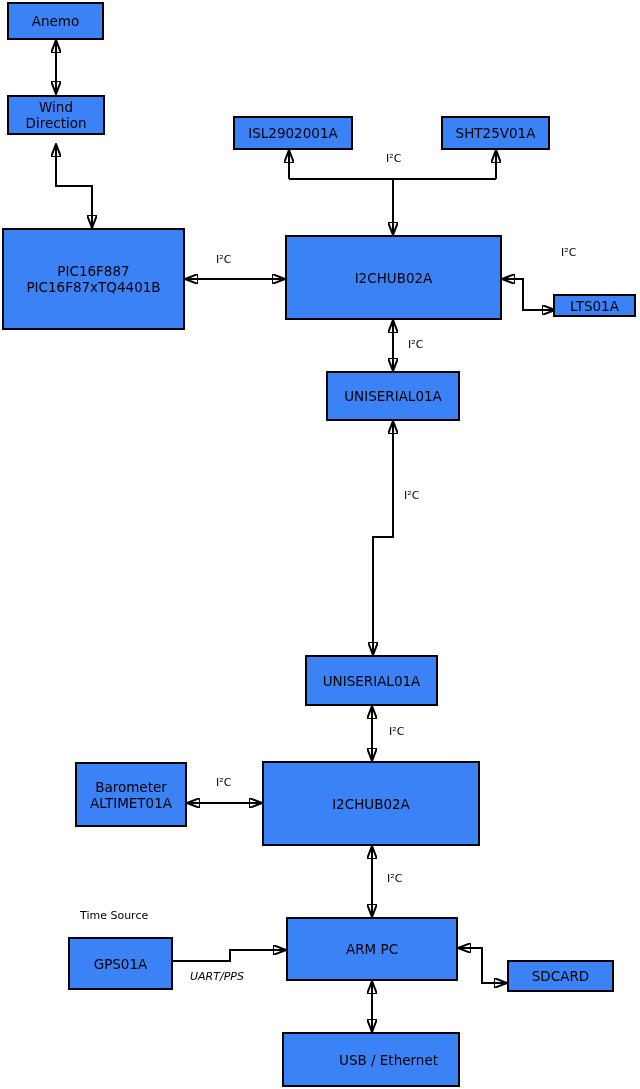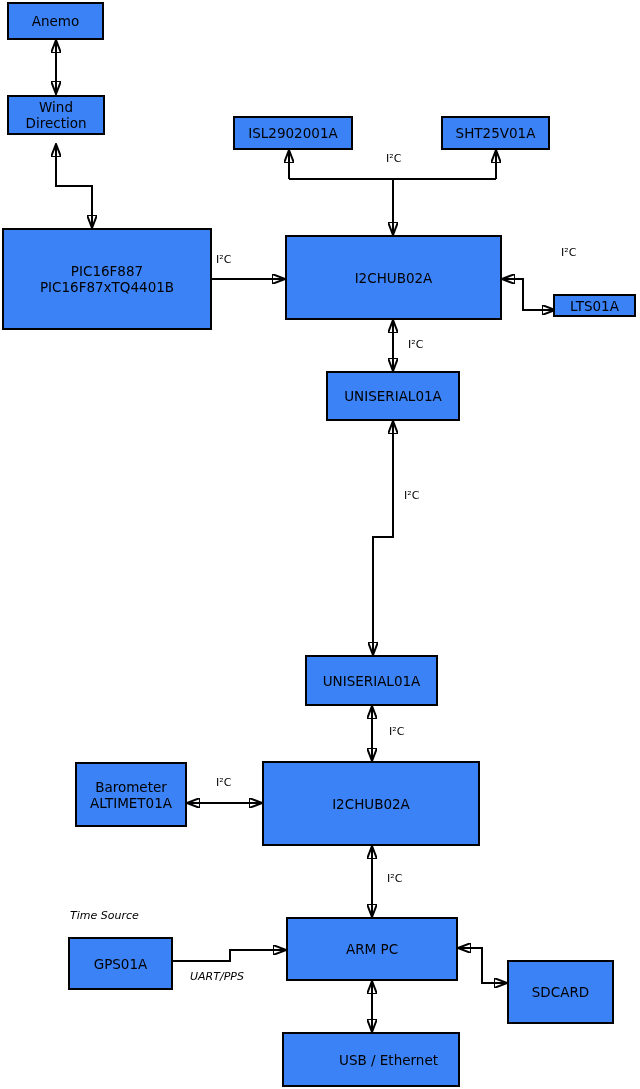--- a/index.html
+++ b/index.html
@@ -43,43 +43,43 @@
   }
   .elabel {
     position: absolute;
     font-size: 11px;
     line-height: 14px;
     white-space: nowrap;
   }
   
   .n-anemo       { left: 7px;   top: 2px;    width: 97px;  height: 38px; }
   .n-wind        { left: 7px;   top: 95px;   width: 98px;  height: 40px; }
-  .n-pic         { left: 2px;   top: 228px;  width: 210px; height: 102px; }
+  .n-pic         { left: 2px;   top: 228px;  width: 183px; height: 102px; }
   .n-isl         { left: 233px; top: 116px;  width: 120px; height: 34px; }
   .n-sht         { left: 441px; top: 116px;  width: 109px; height: 34px; }
   .n-hub1        { left: 285px; top: 235px;  width: 217px; height: 85px; }
   .n-lts         { left: 553px; top: 294px;  width: 83px;  height: 23px; }
   .n-uni1        { left: 326px; top: 371px;  width: 134px; height: 50px; }
   .n-uni2        { left: 305px; top: 655px;  width: 133px; height: 51px; }
   .n-hub2        { left: 262px; top: 761px;  width: 218px; height: 85px; }
   .n-baro        { left: 75px;  top: 762px;  width: 112px; height: 65px; }
   .n-gps         { left: 68px;  top: 937px;  width: 105px; height: 53px; }
   .n-arm         { left: 286px; top: 917px;  width: 172px; height: 64px; text-align: center; }
-  .n-sd          { left: 507px; top: 960px;  width: 107px; height: 64px; }
+  .n-sd          { left: 507px; top: 960px;  width: 107px; height: 32px; }
   .n-usb         { left: 282px; top: 1032px; width: 178px; height: 55px; padding-left: 35px; }
   
   .l-bus-top     { left: 386px; top: 152px; }
   .l-pic-hub     { left: 216px; top: 253px; }
   .l-hub-lts     { left: 561px; top: 246px; }
   .l-hub-uni     { left: 408px; top: 338px; }
   .l-uni-link    { left: 404px; top: 489px; }
   .l-uni2-hub2   { left: 389px; top: 725px; }
   .l-baro-hub2   { left: 216px; top: 776px; }
   .l-hub2-arm    { left: 387px; top: 872px; }
-  .l-time-source { left: 70px;  top: 909px; font-style: italic; }
+  .l-time-source { left: 80px;  top: 909px; }
   .l-uart-pps    { left: 190px; top: 970px; font-style: italic; }
 </style>
 </head>
 <body>
 
 <div class="canvas">
 
   <svg class="wires" width="640" height="1089" viewBox="0 0 640 1089" xmlns="http://www.w3.org/2000/svg">
     <defs>
       <marker id="arr" markerUnits="userSpaceOnUse" markerWidth="14" markerHeight="10" refX="13" refY="5" orient="auto-start-reverse">

